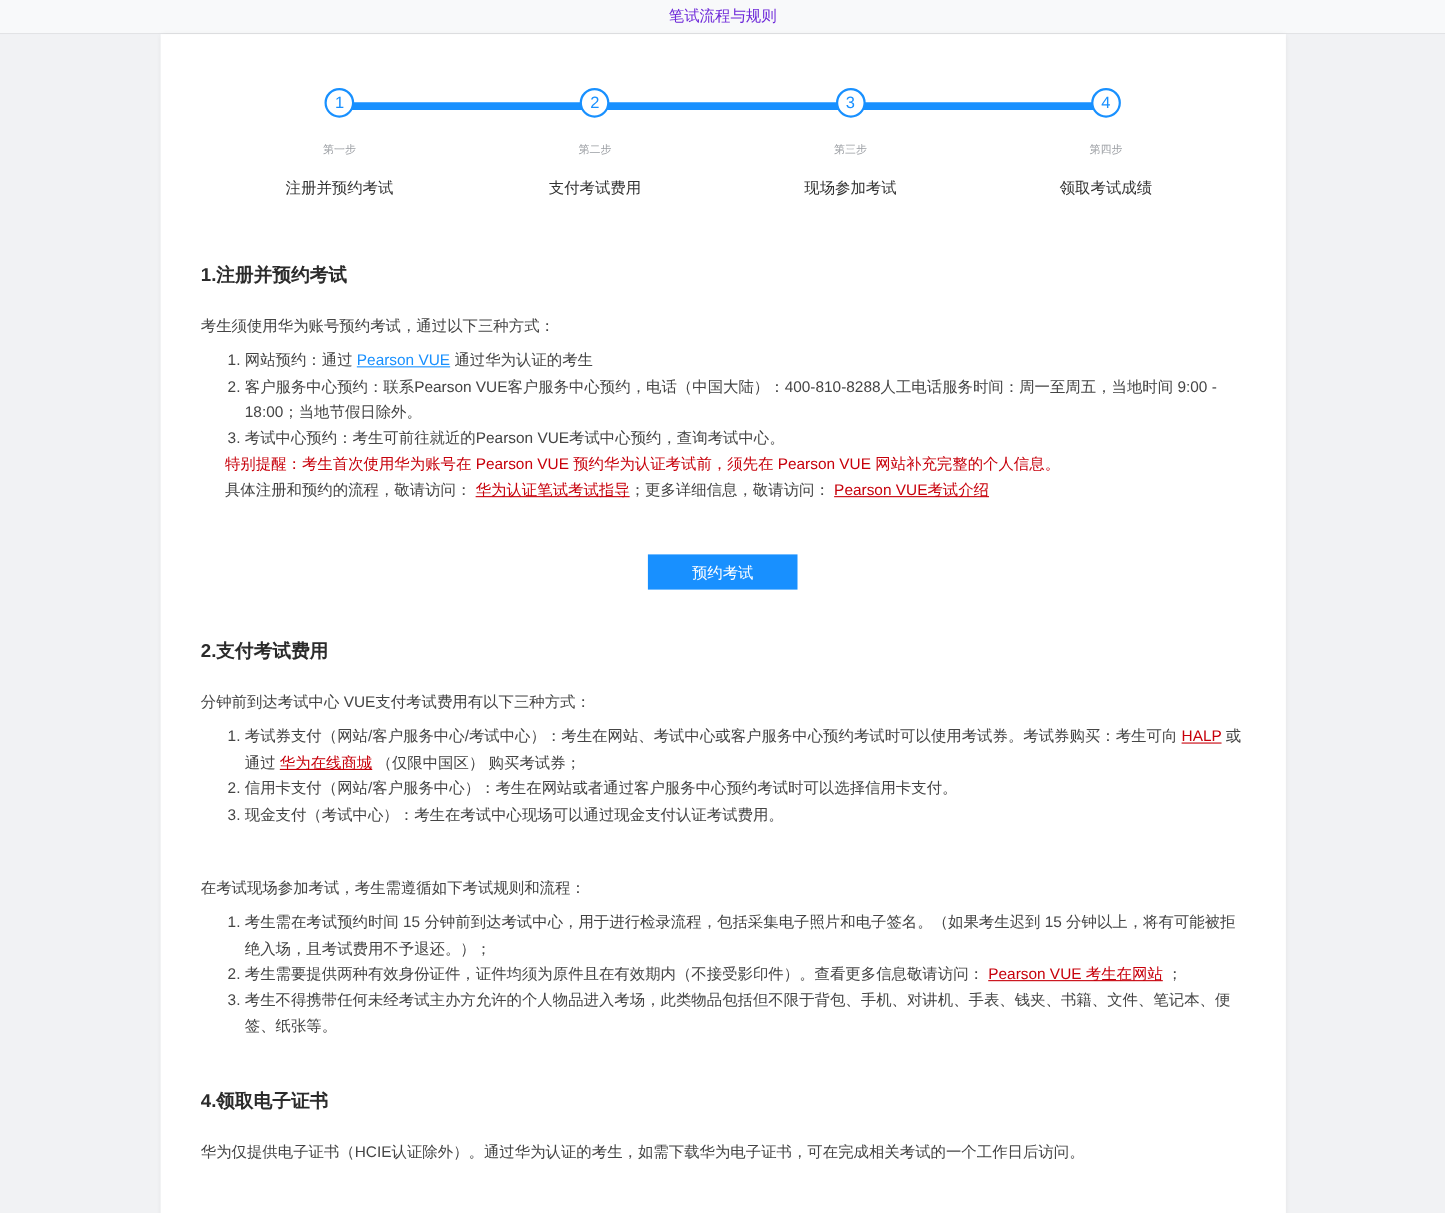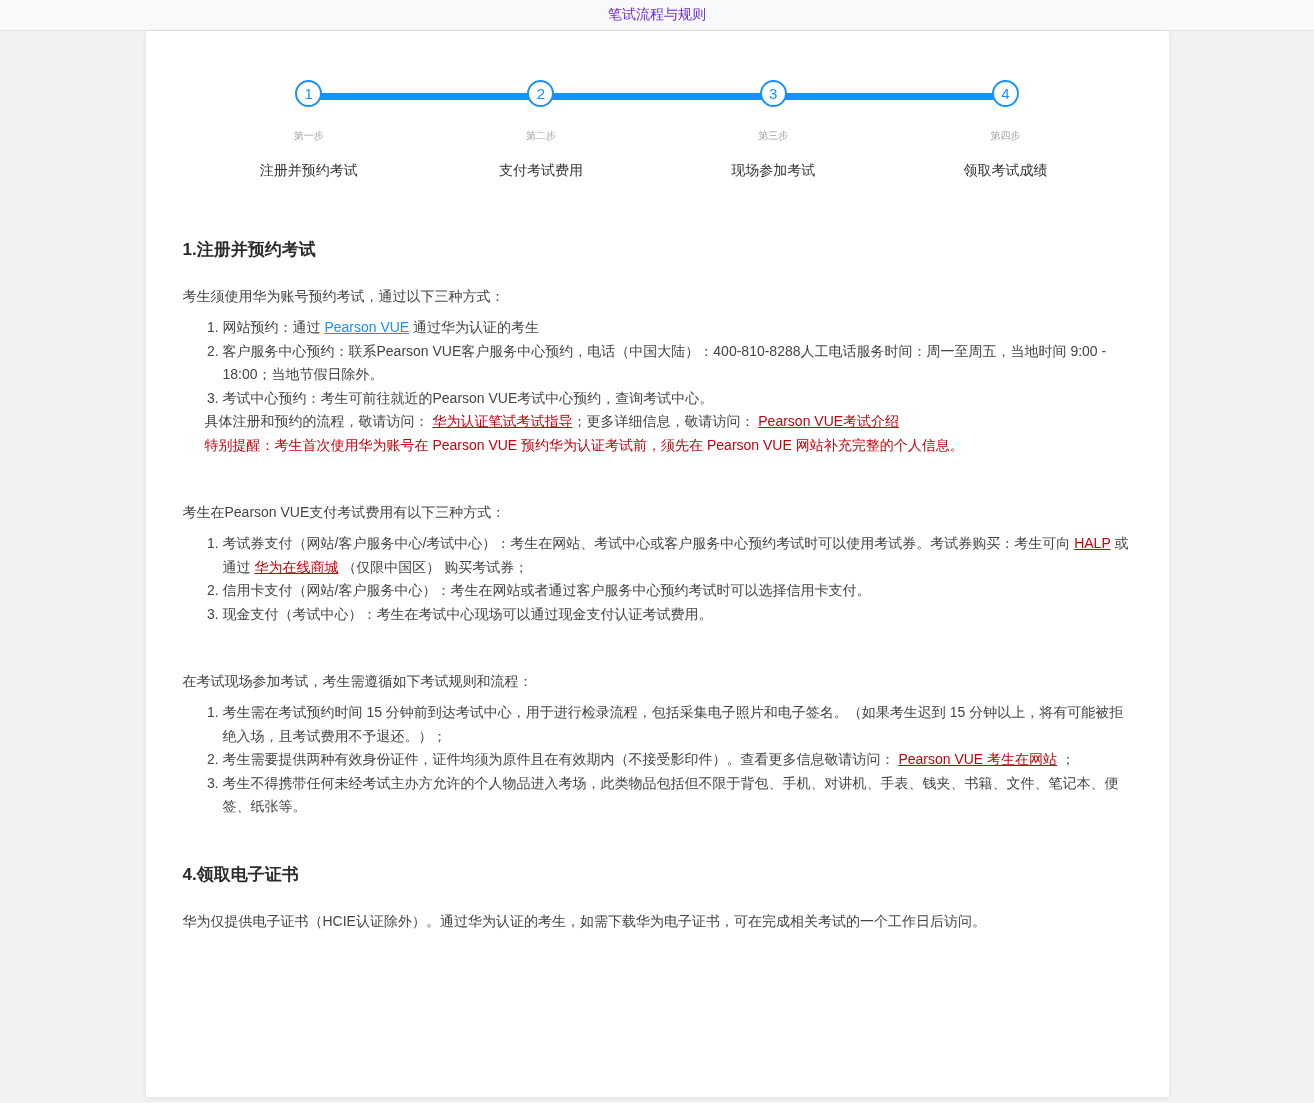--- a/index.html
+++ b/index.html
@@ -113,27 +113,31 @@
 
   <div class="section">
     <h2>1.注册并预约考试</h2>
     <p class="intro">考生须使用华为账号预约考试，通过以下三种方式：</p>
     <ol>
         <li><span class="seg ">网站预约：通过 </span><span class="seg blue-link">Pearson VUE</span><span class="seg "> 通过华为认证的考生</span></li>
         <li><span class="seg ">客户服务中心预约：联系Pearson VUE客户服务中心预约，电话（中国大陆）：400-810-8288人工电话服务时间：周一至周五，当地时间 9:00 - 18:00；当地节假日除外。</span></li>
         <li><span class="seg ">考试中心预约：考生可前往就近的Pearson VUE考试中心预约，查询考试中心。</span></li>
       </ol>
     <div class="notes">
+        <div class="note-line"><span class="seg red">特别提醒：考生首次使用华为账号在 Pearson VUE 预约华为认证考试前，须先在 Pearson VUE 网站补充完整的个人信息。</span></div>
         <div class="note-line"><span class="seg ">具体注册和预约的流程，敬请访问： </span><span class="seg red-link">华为认证笔试考试指导</span><span class="seg ">；更多详细信息，敬请访问： </span><span class="seg red-link">Pearson VUE考试介绍</span></div>
-        <div class="note-line"><span class="seg red">特别提醒：考生首次使用华为账号在 Pearson VUE 预约华为认证考试前，须先在 Pearson VUE 网站补充完整的个人信息。</span></div>
       </div>
+    <div class="btn-row first">
+      <button class="btn">预约考试</button>
+    </div>
   </div>
 
   <div class="section">
-    <p class="intro">考生在Pearson VUE支付考试费用有以下三种方式：</p>
+    <h2>2.支付考试费用</h2>
+    <p class="intro">分钟前到达考试中心 VUE支付考试费用有以下三种方式：</p>
     <ol>
         <li><span class="seg ">考试券支付（网站/客户服务中心/考试中心）：考生在网站、考试中心或客户服务中心预约考试时可以使用考试券。考试券购买：考生可向 </span><span class="seg red-link">HALP</span><span class="seg "> 或通过 </span><span class="seg red-link">华为在线商城</span><span class="seg "> （仅限中国区） 购买考试券；</span></li>
         <li><span class="seg ">信用卡支付（网站/客户服务中心）：考生在网站或者通过客户服务中心预约考试时可以选择信用卡支付。</span></li>
         <li><span class="seg ">现金支付（考试中心）：考生在考试中心现场可以通过现金支付认证考试费用。</span></li>
       </ol>
   </div>
 
   <div class="section">
     <p class="intro">在考试现场参加考试，考生需遵循如下考试规则和流程：</p>
     <ol>

